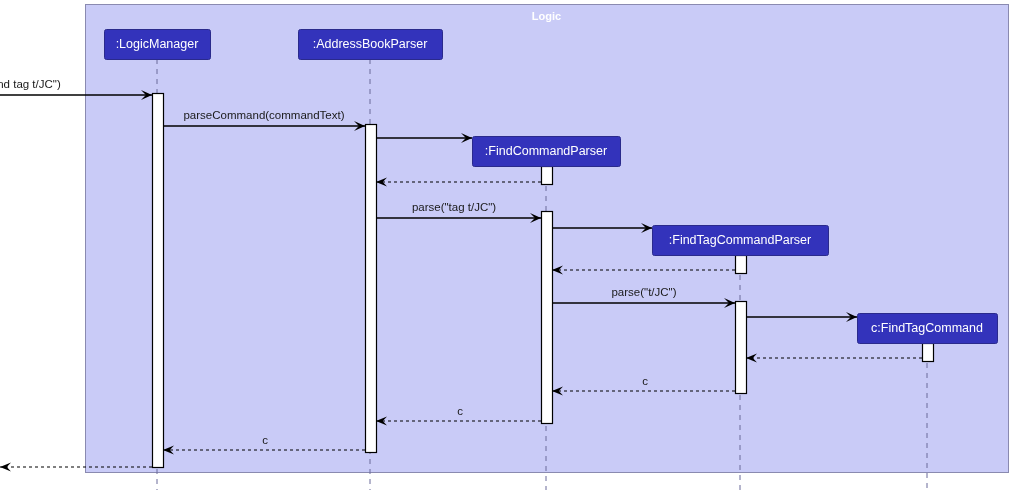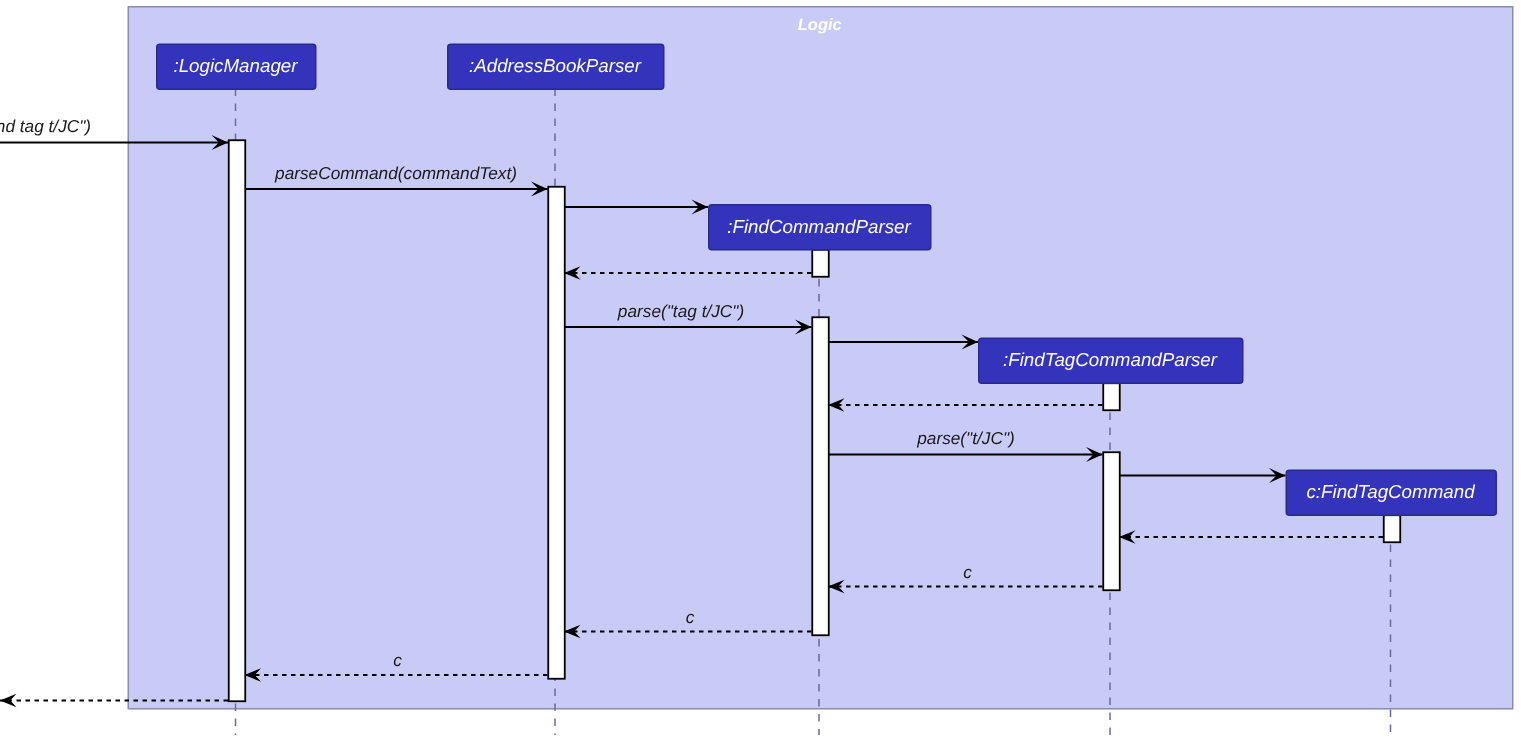--- a/index.html
+++ b/index.html
@@ -13,21 +13,20 @@
     position: relative;
     overflow: hidden;
     font-family: "Liberation Sans", sans-serif;
   }
   #canvas {
     position: absolute;
     left: 0;
     top: 0;
     width: 1016px;
     height: 356px;
-    font-style: italic;
   }
   #canvas svg {
     display: block;
   }
   .frame-rect {
     fill: #c9cbf7;
     stroke: #8a8ab0;
     stroke-width: 1;
   }
   .frame-title {

